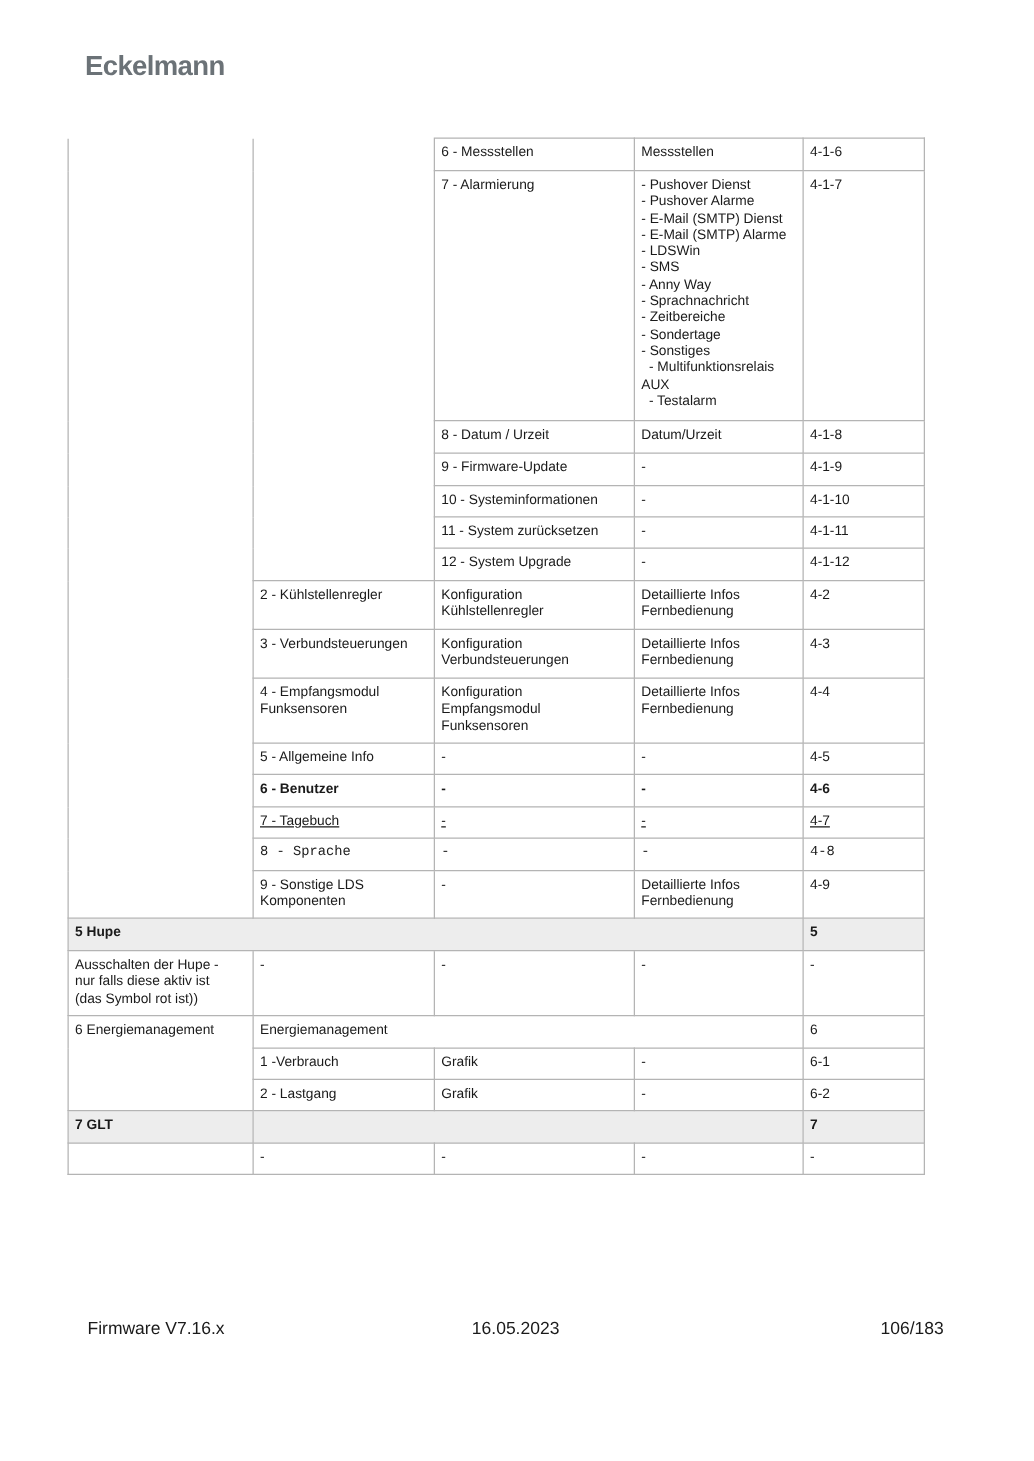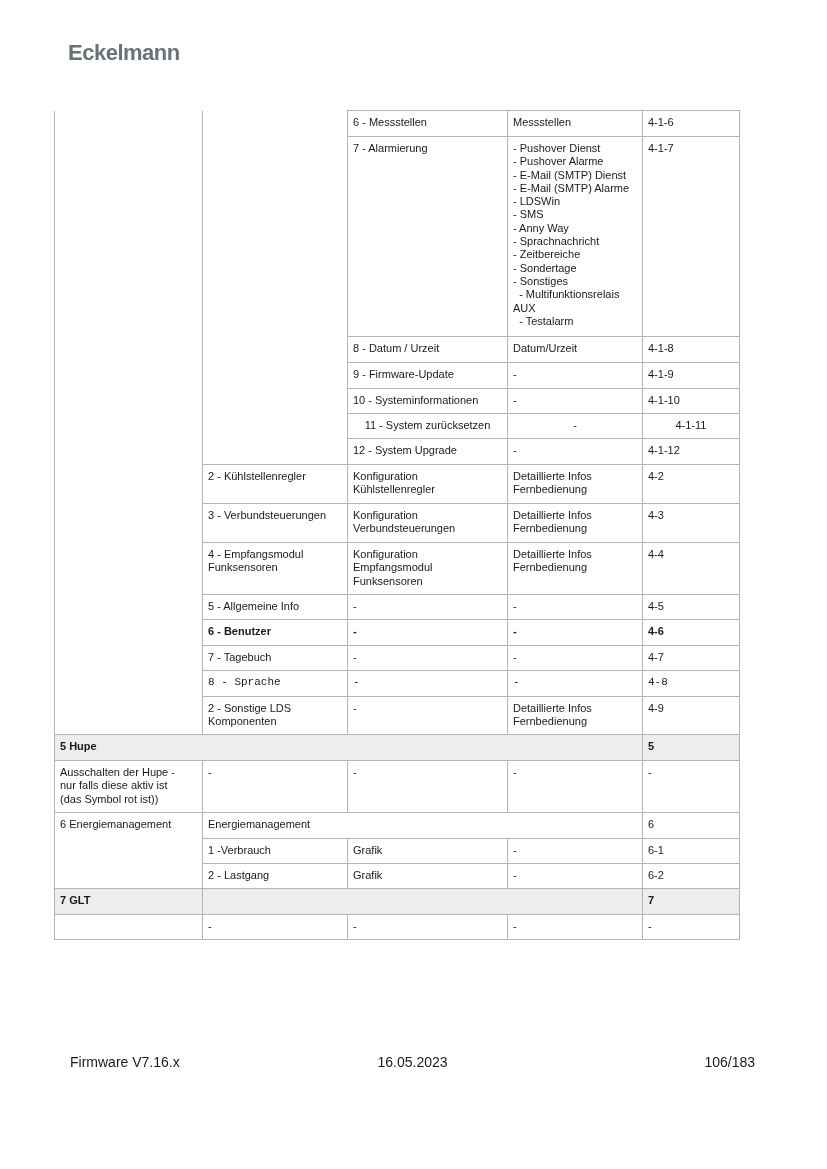--- a/index.html
+++ b/index.html
@@ -100,21 +100,21 @@
         <tr style="height: 26px;">
           <td>9 - Firmware-Update</td>
           <td>-</td>
           <td>4-1-9</td>
         </tr>
         <tr style="height: 25px;">
           <td>10 - Systeminformationen</td>
           <td>-</td>
           <td>4-1-10</td>
         </tr>
-        <tr style="height: 25px; text-align: center;">
+        <tr style="height: 25px;">
           <td>11 - System zurücksetzen</td>
           <td>-</td>
           <td>4-1-11</td>
         </tr>
         <tr style="height: 26px;">
           <td>12 - System Upgrade</td>
           <td>-</td>
           <td>4-1-12</td>
         </tr>
         <tr style="height: 39px;">
@@ -148,34 +148,34 @@
           <td>-</td>
           <td>-</td>
           <td>4-5</td>
         </tr>
         <tr style="height: 26px; font-weight: bold;">
           <td>6 - Benutzer</td>
           <td>-</td>
           <td>-</td>
           <td>4-6</td>
         </tr>
-        <tr style="height: 25px;">
+        <tr style="height: 25px; text-decoration: underline;">
           <td>7 - Tagebuch</td>
           <td>-</td>
           <td>-</td>
           <td>4-7</td>
         </tr>
         <tr style="height: 26px; font-family: Liberation Mono, monospace;">
           <td>8 - Sprache</td>
           <td>-</td>
           <td>-</td>
           <td>4-8</td>
         </tr>
         <tr style="height: 38px;">
-          <td>2 - Sonstige LDS
+          <td>9 - Sonstige LDS
 Komponenten</td>
           <td>-</td>
           <td>Detaillierte Infos
 Fernbedienung</td>
           <td>4-9</td>
         </tr>
         <tr style="height: 26px; margin-top: 27px;">
           <td colspan="4" class="bold bg">5 Hupe</td>
           <td class="bold bg">5</td>
         </tr>

